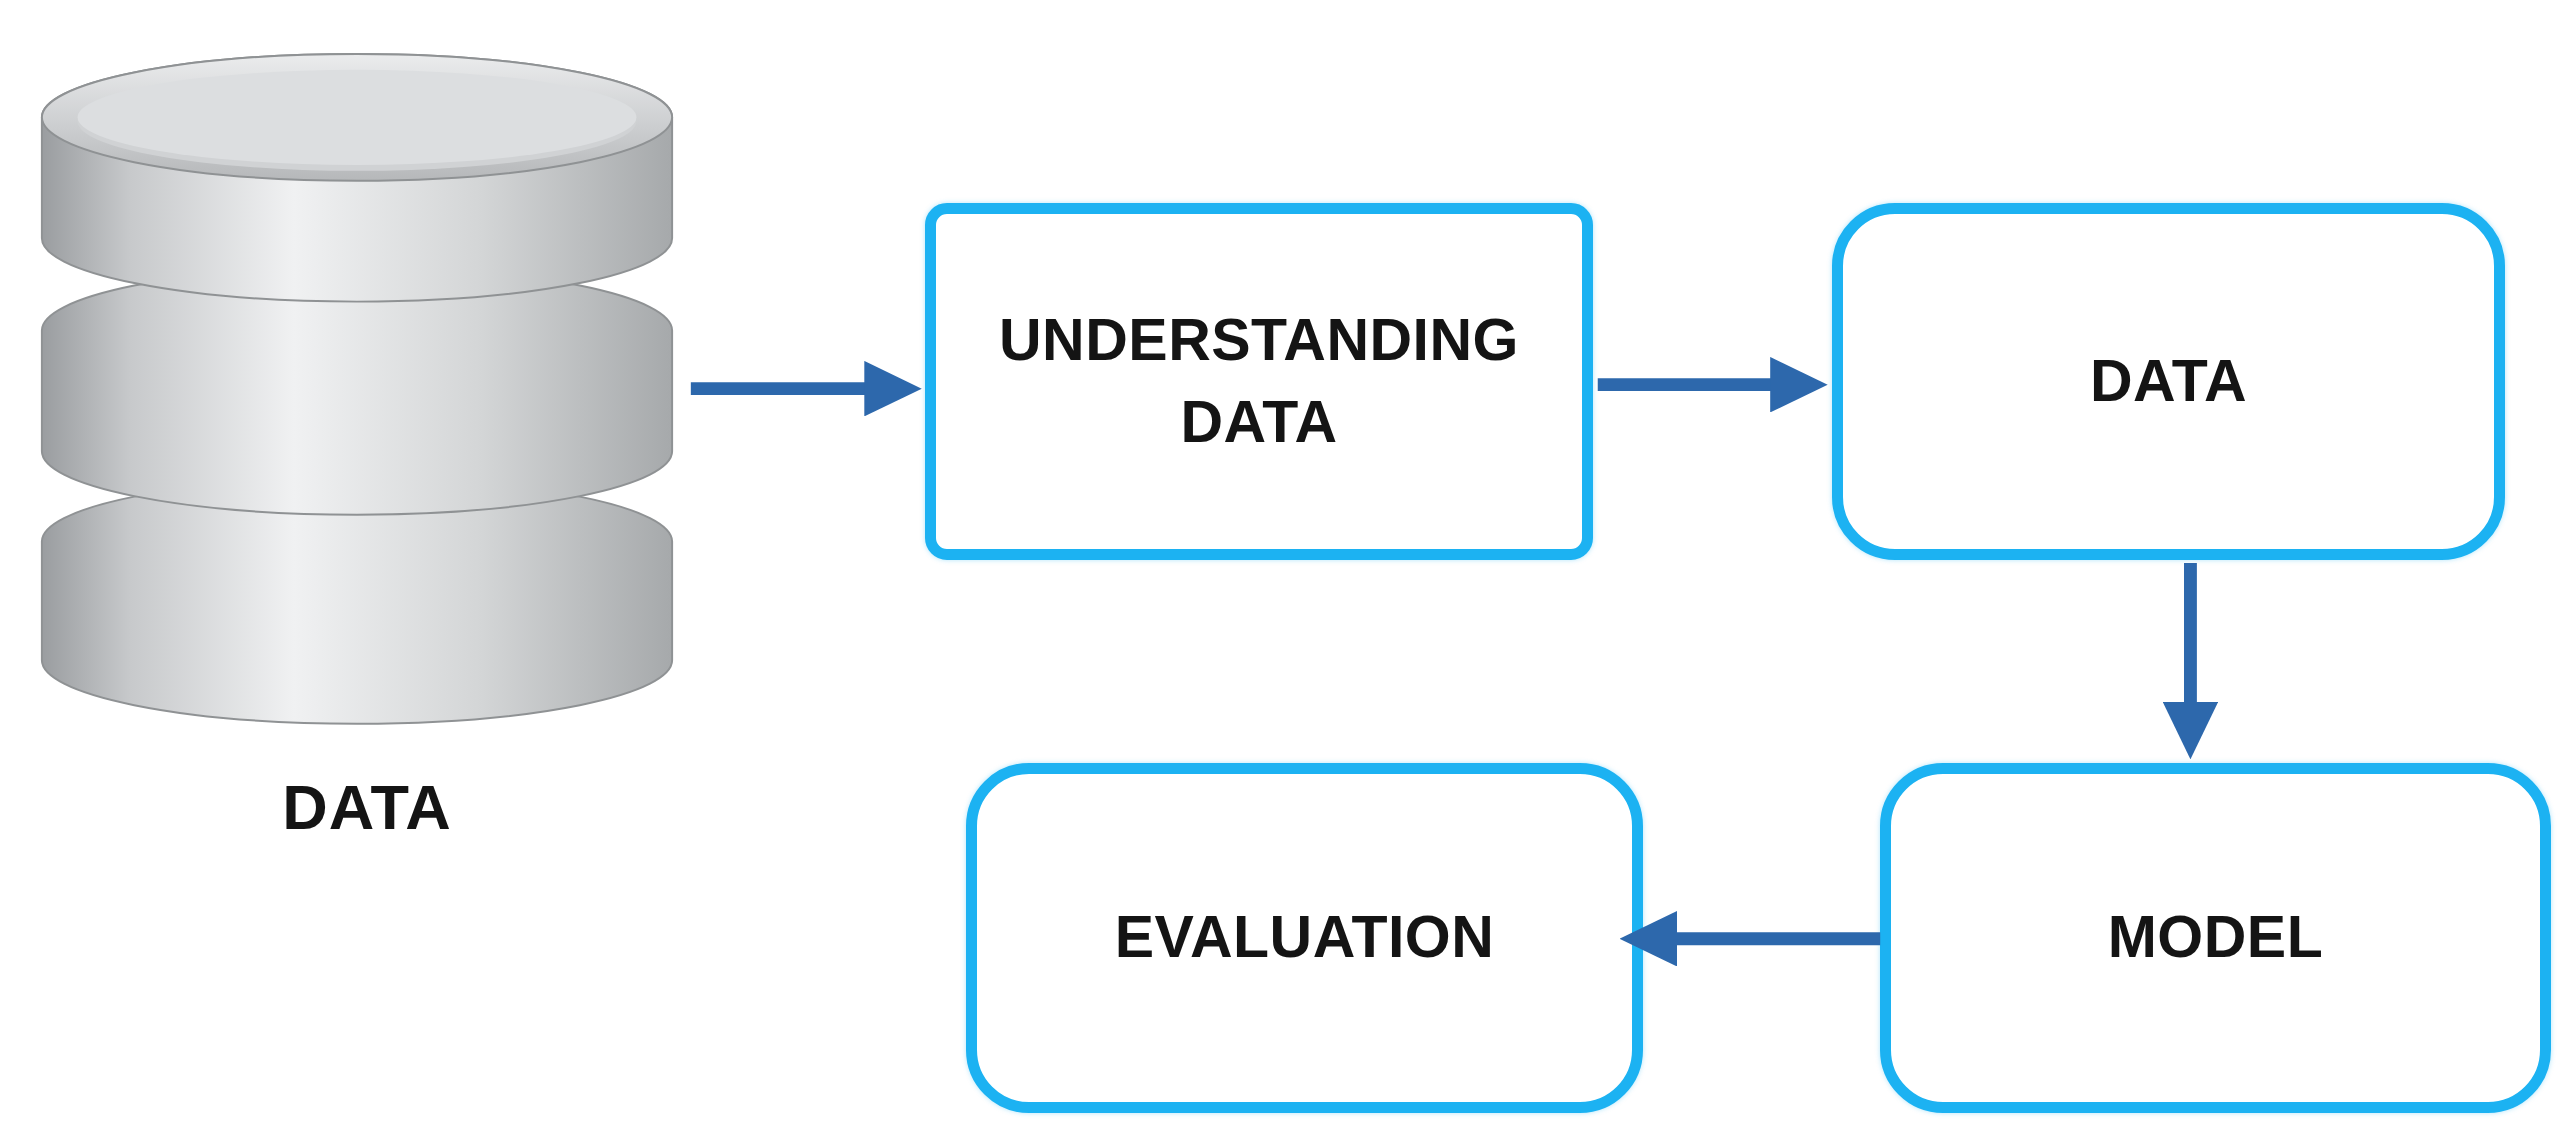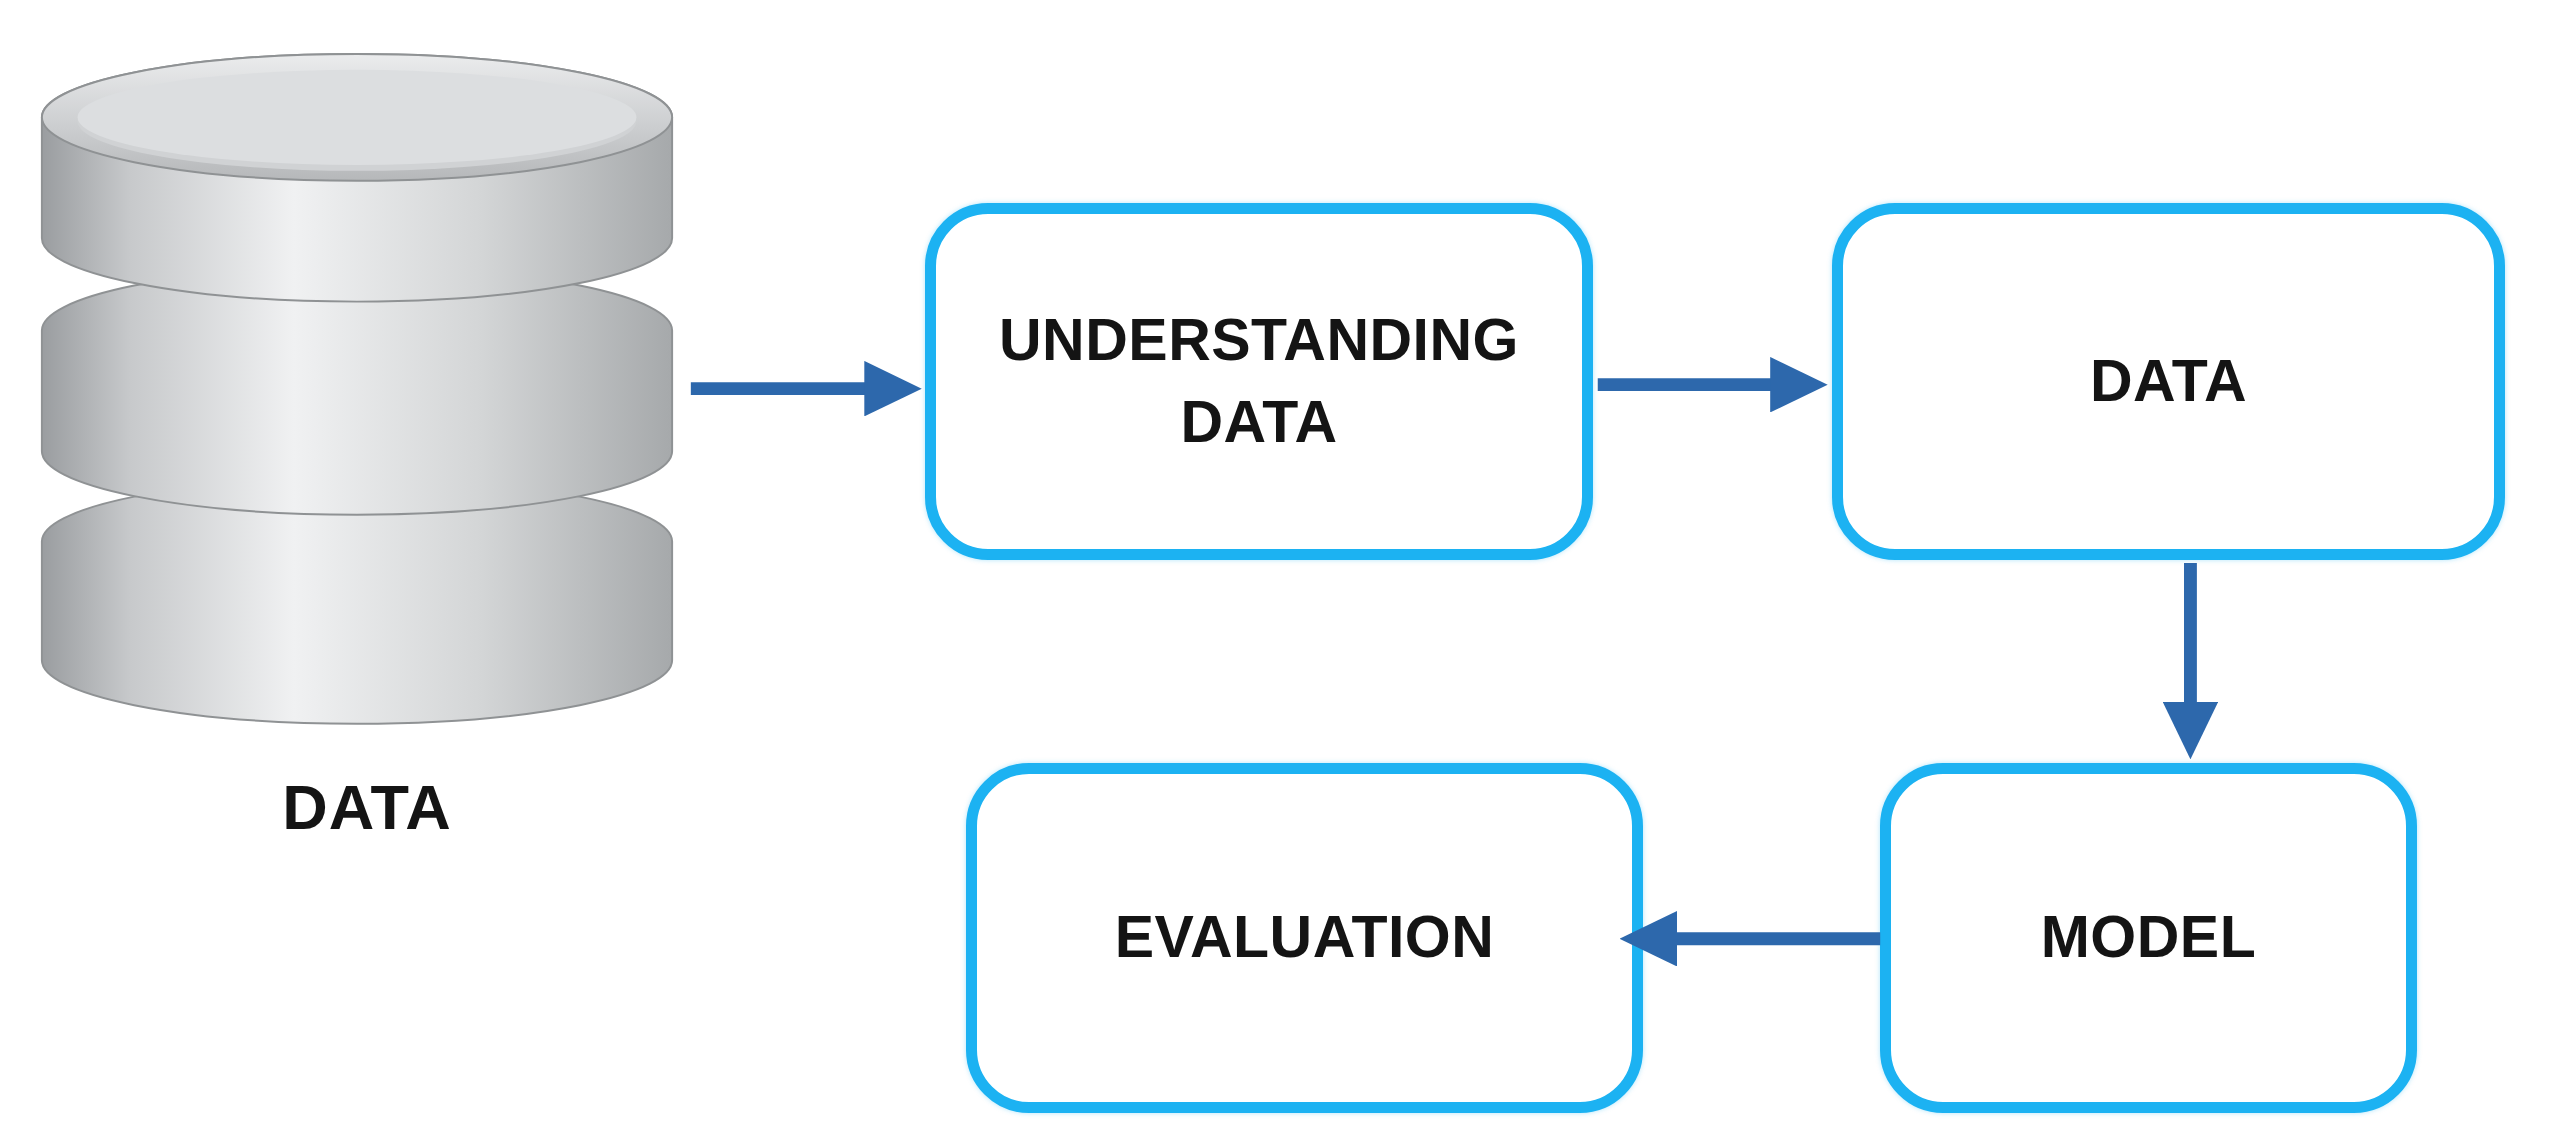--- a/index.html
+++ b/index.html
@@ -44,24 +44,24 @@
     flex-direction: column;
     align-items: center;
     justify-content: center;
     text-align: center;
     color: var(--ink, #141414);
     font-size: 59px;
     font-weight: 700;
     line-height: 1.38;
     letter-spacing: 0.5px;
   }
-  .node-understanding-data { left: 925px;  top: 203px; width: 668px; height: 357px; }
+  .node-understanding-data { left: 925px;  top: 203px; width: 668px; height: 357px; border-radius: 22px; }
   .node-data-preparation   { left: 1832px; top: 203px; width: 673px; height: 357px; }
   .node-evaluation         { left: 966px;  top: 763px; width: 677px; height: 350px; }
-  .node-model-development  { left: 1880px; top: 763px; width: 537px; height: 350px; gap: 8px; }
+  .node-model-development  { left: 1880px; top: 763px; width: 671px; height: 350px; gap: 8px; }
   .arrow-layer {
     position: absolute;
     left: 0;
     top: 0;
     width: 2576px;
     height: 1146px;
     pointer-events: none;
   }
 </style>
 </head>

